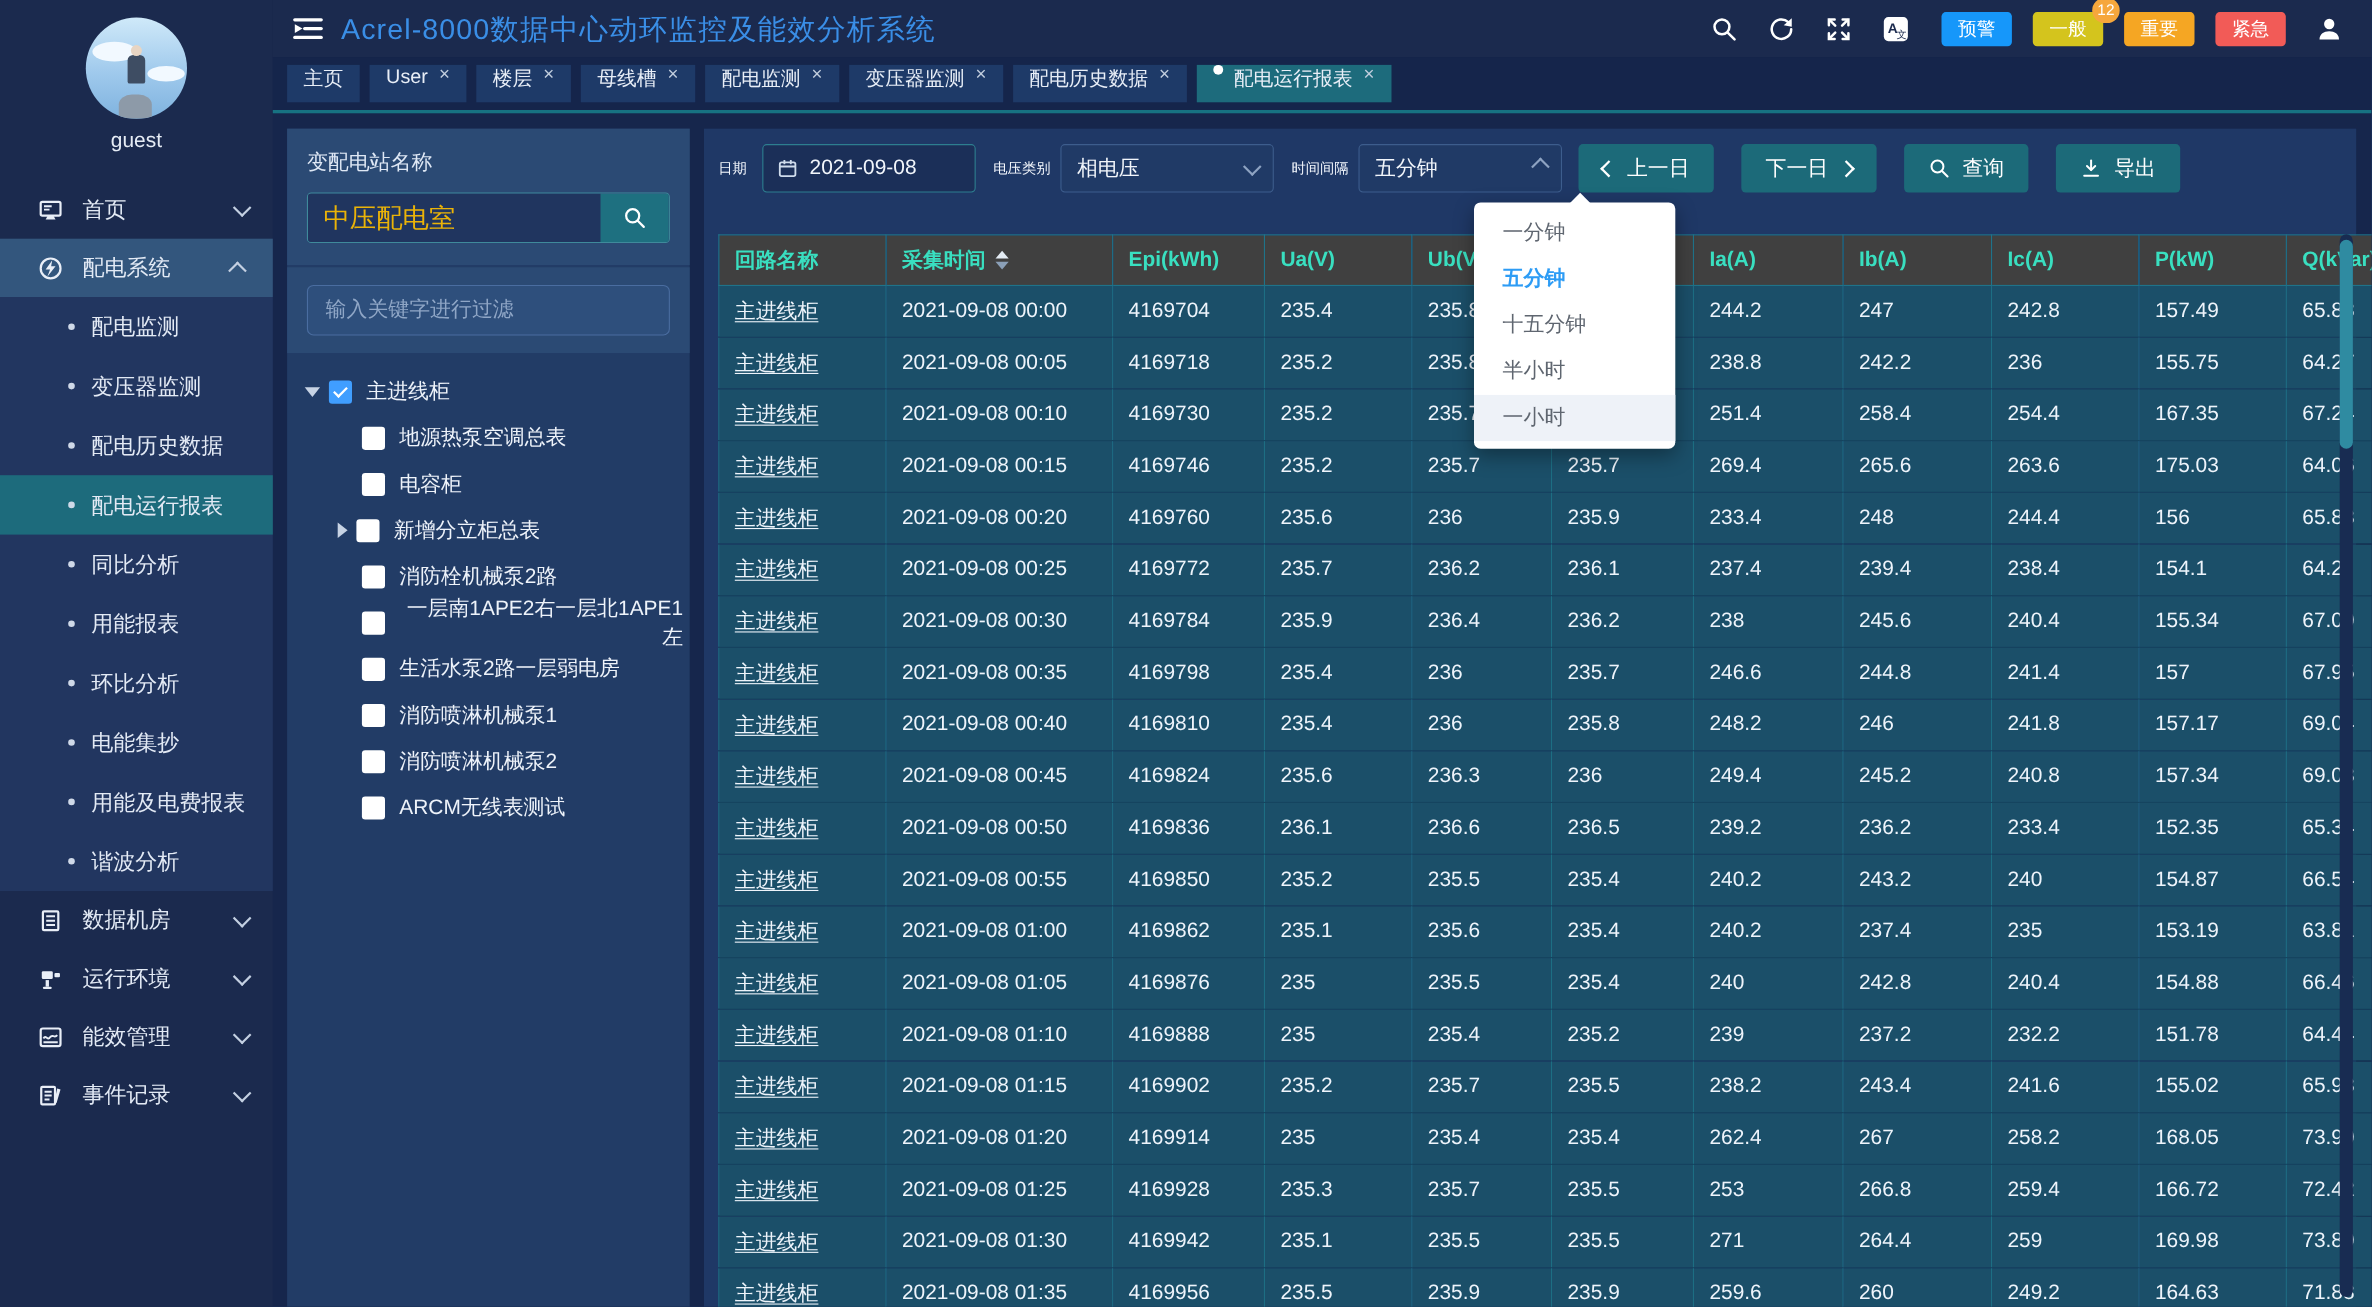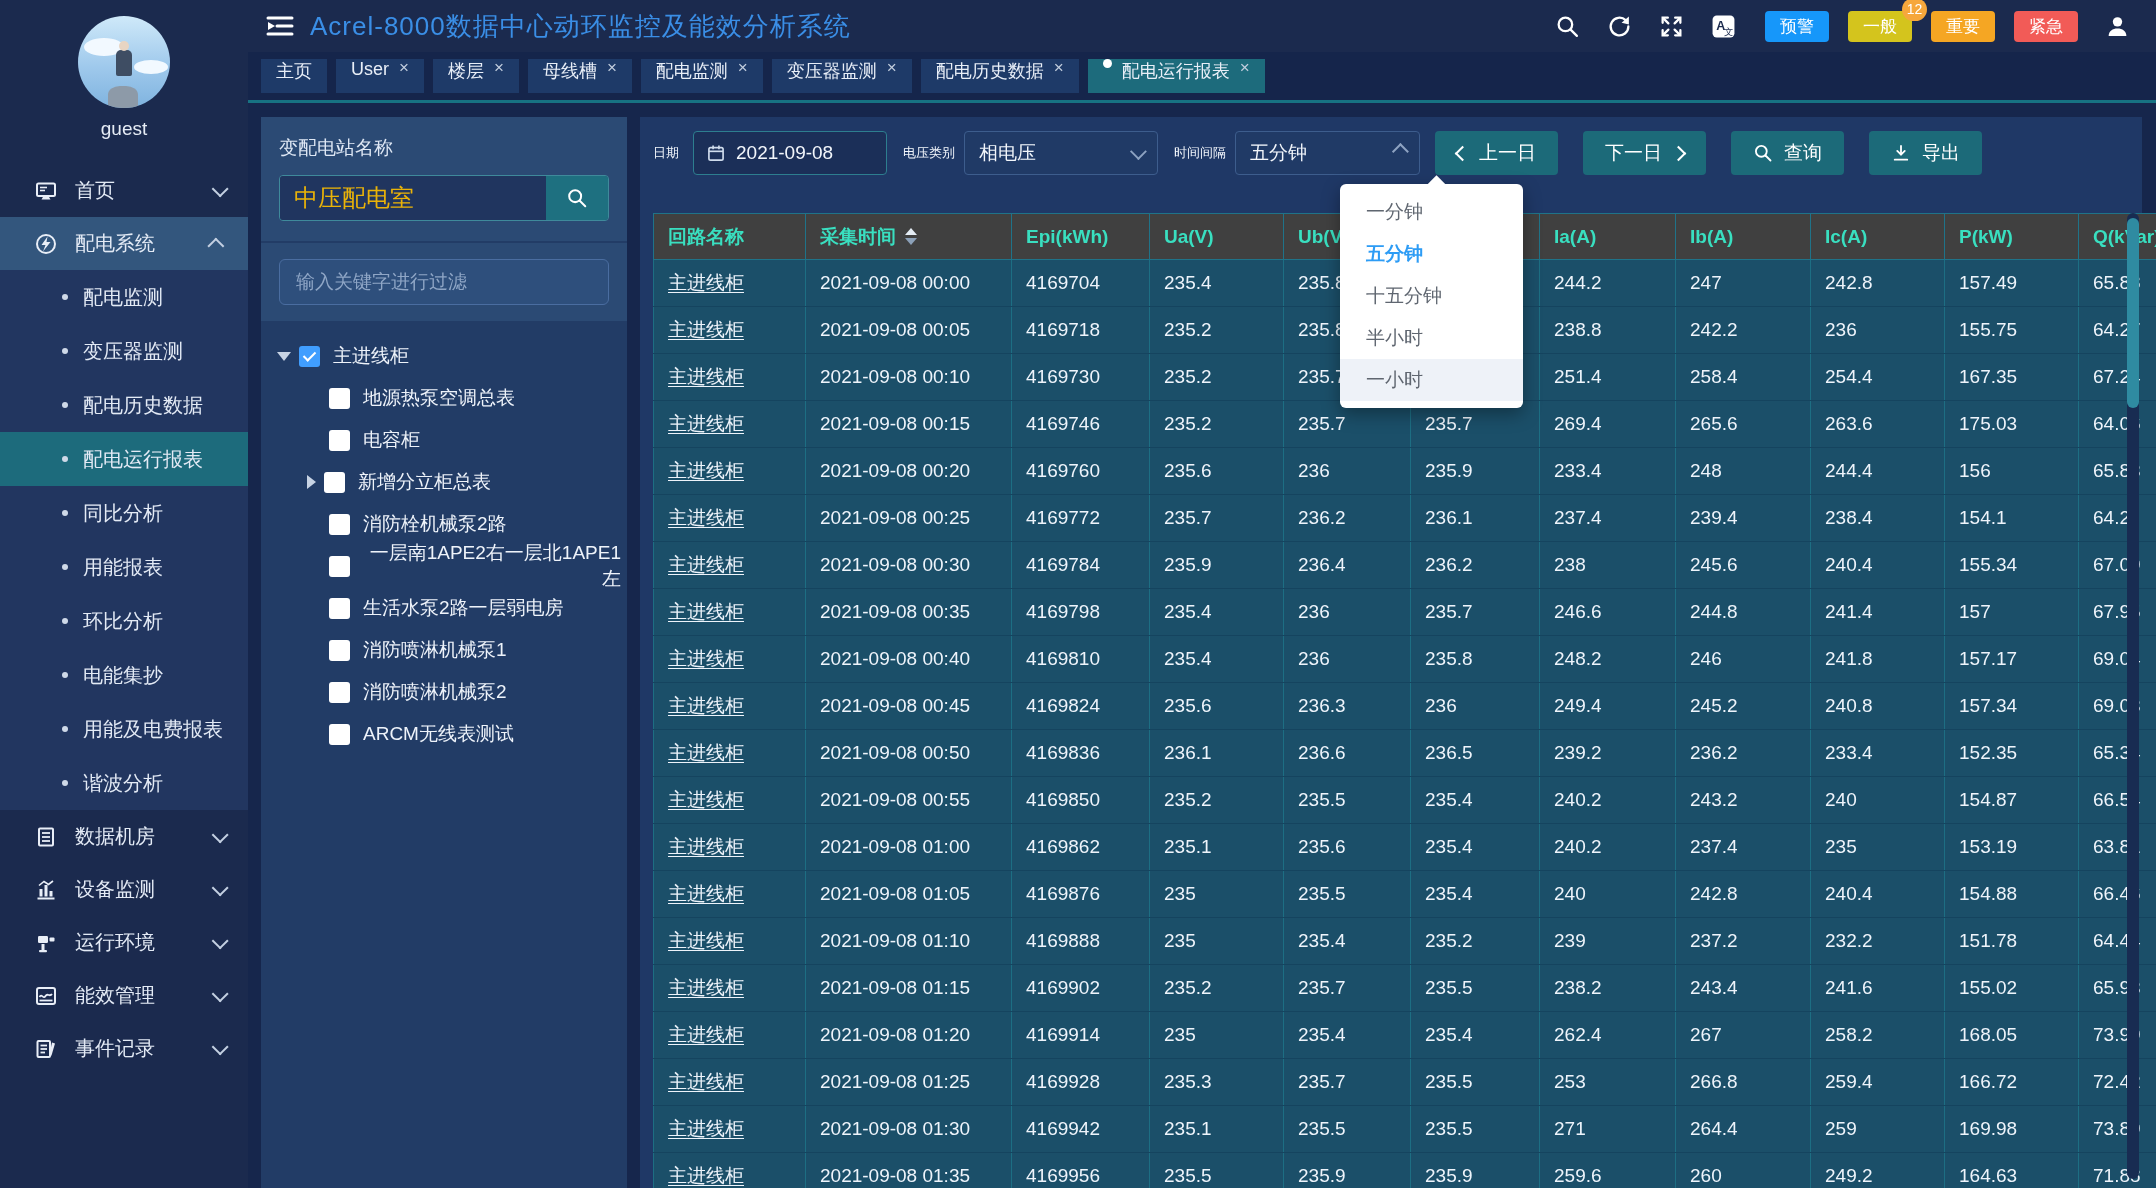--- a/index.html
+++ b/index.html
@@ -202,33 +202,20 @@
               <line x1="8" y1="12" x2="16" y2="12" stroke="currentColor" stroke-width="1.8"></line>
               <line x1="8" y1="16" x2="16" y2="16" stroke="currentColor" stroke-width="1.8"></line>
             </svg>
           </span>
           <span>数据机房</span>
           <span class="chev down"></span>
         </div>
         <div class="side-item">
           <span class="ic">
             <svg viewBox="0 0 24 24">
-              <path d="M3.5 20.5h17" stroke="currentColor" stroke-width="2"></path>
-              <rect x="5.5" y="11" width="3" height="7.5" fill="currentColor"></rect>
-              <rect x="10.5" y="7" width="3" height="11.5" fill="currentColor"></rect>
-              <rect x="15.5" y="13" width="3" height="5.5" fill="currentColor"></rect>
-              <path d="M5 7.5l5-4 4.5 3 4.5-3.5" fill="none" stroke="currentColor" stroke-width="1.6"></path>
-            </svg>
-          </span>
-          <span>设备监测</span>
-          <span class="chev down"></span>
-        </div>
-        <div class="side-item">
-          <span class="ic">
-            <svg viewBox="0 0 24 24">
               <rect x="4" y="5" width="10" height="7" rx="1.2" fill="currentColor"></rect>
               <rect x="15.5" y="6.5" width="5" height="4" rx="1" fill="currentColor"></rect>
               <rect x="7.5" y="13" width="3" height="6" fill="currentColor"></rect>
               <rect x="5" y="19" width="8" height="2.2" rx="1" fill="currentColor"></rect>
             </svg>
           </span>
           <span>运行环境</span>
           <span class="chev down"></span>
         </div>
         <div class="side-item">

